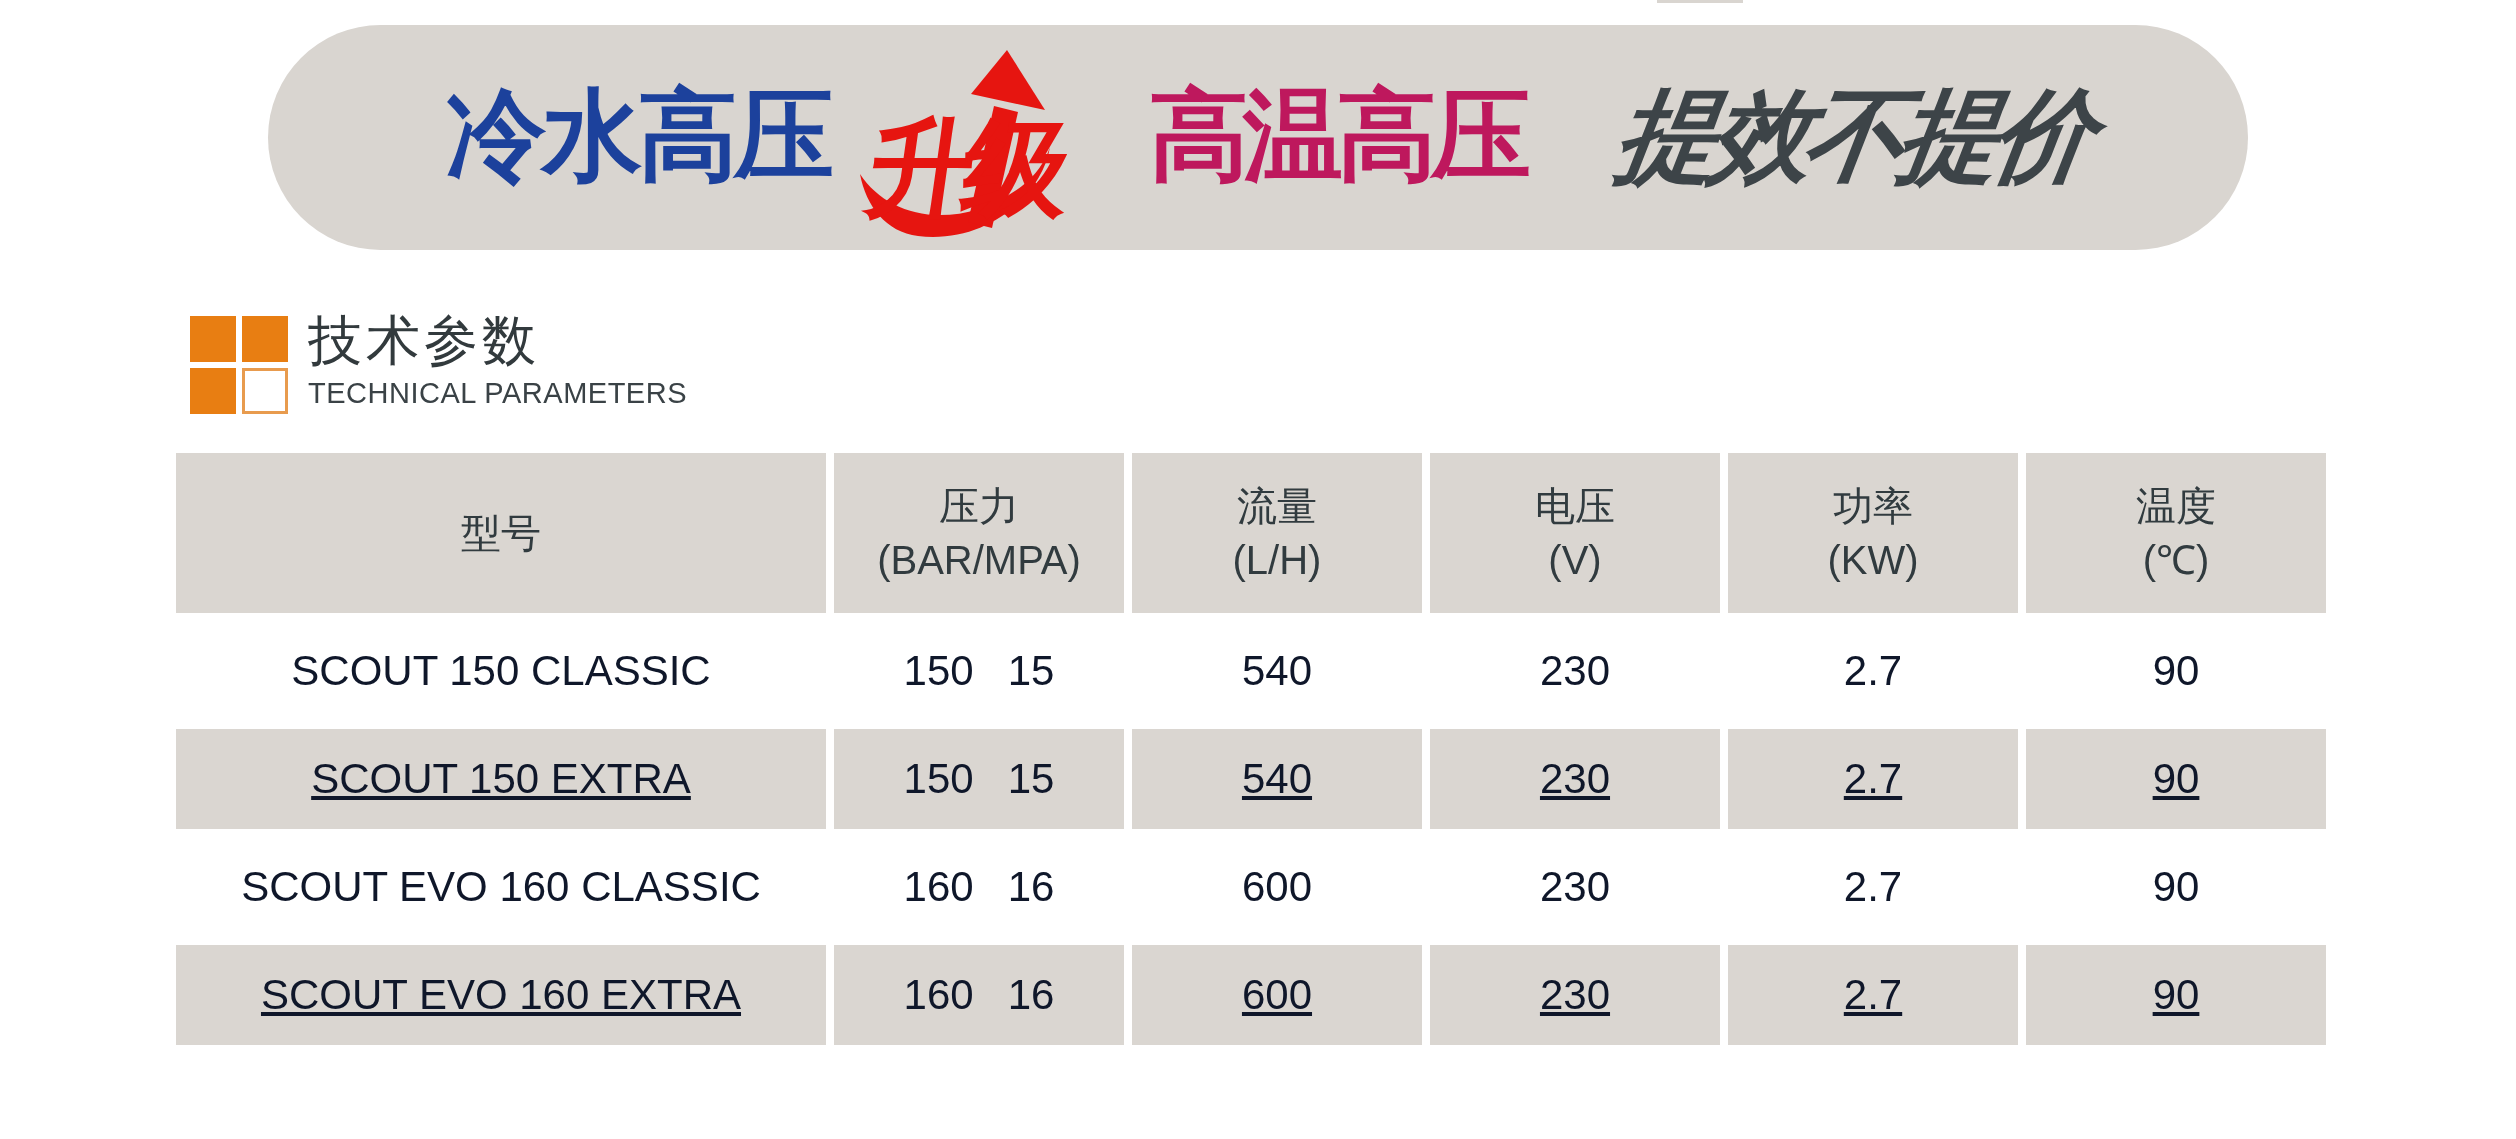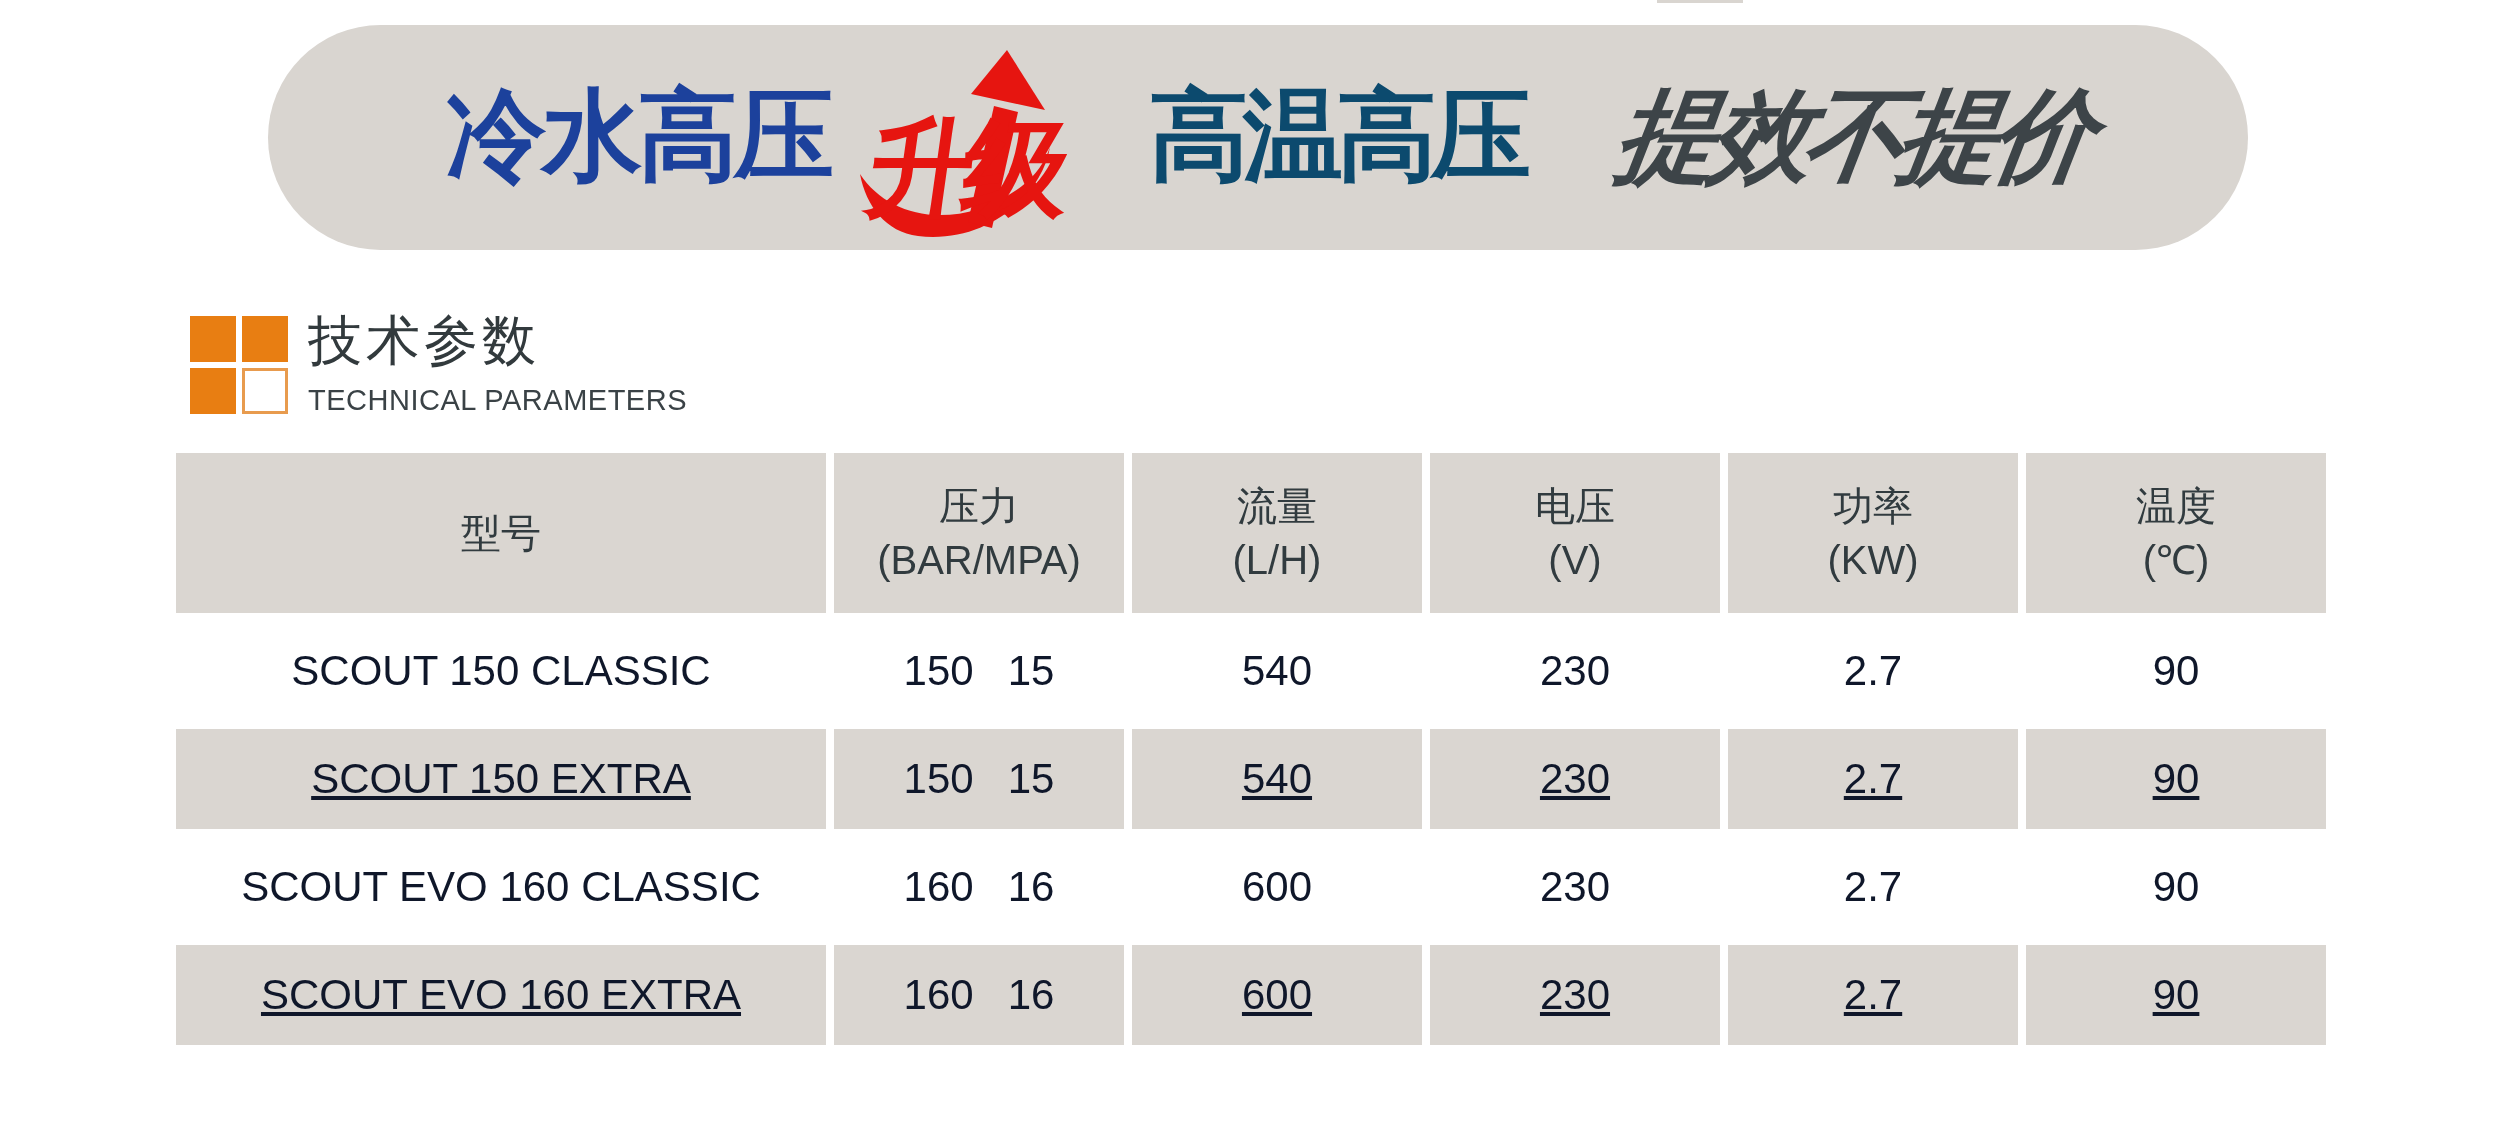--- a/index.html
+++ b/index.html
@@ -57,21 +57,21 @@
     color: #e61510;
     letter-spacing: -10px;
     transform: skewX(-8deg);
     white-space: nowrap;
   }
   .banner .hot {
     font-family: "Liberation Serif", serif;
     font-weight: bold;
     font-size: 100px;
     letter-spacing: -6px;
-    color: #0c4a6e;
+    color: #be185d;
     margin-left: 58px;
     white-space: nowrap;
   }
   .banner .slogan {
     display: inline-block;
     font-size: 102px;
     font-weight: 900;
     font-style: italic;
     letter-spacing: -8px;
     color: #3d4448;
@@ -103,21 +103,21 @@
     font-size: 54px;
     color: #323a3d;
     letter-spacing: 4px;
     line-height: 1.1;
     margin-top: -2px;
   }
   .section-subtitle {
     font-size: 29px;
     color: #3a4246;
     letter-spacing: 0.5px;
-    margin-top: 14px;
+    margin-top: 7px;
     white-space: nowrap;
   }
 
   
   .spec-table-wrap { position: absolute; left: 168px; top: 445px; }
   table.spec {
     border-collapse: separate;
     border-spacing: 8px;
     table-layout: fixed;
   }

